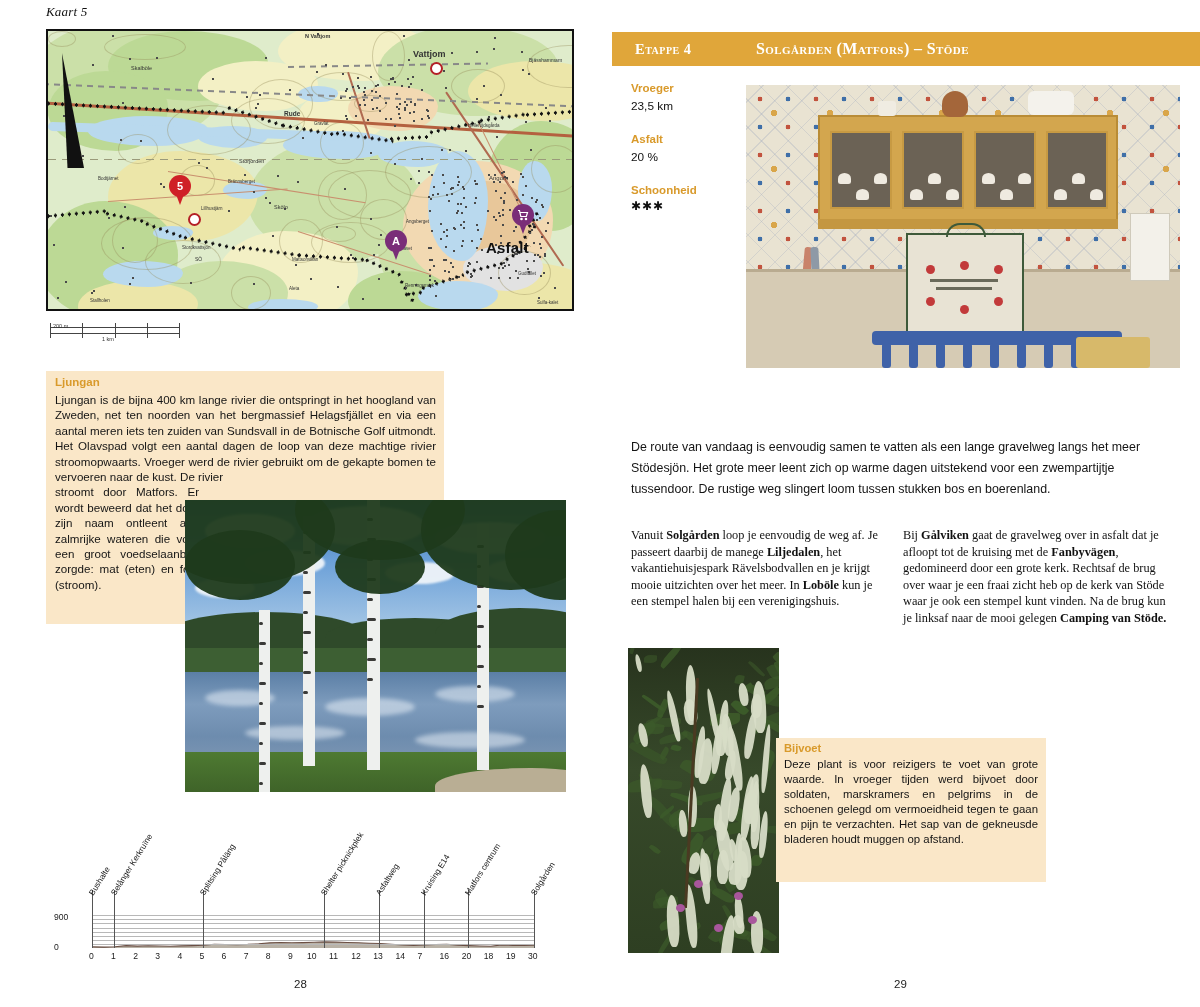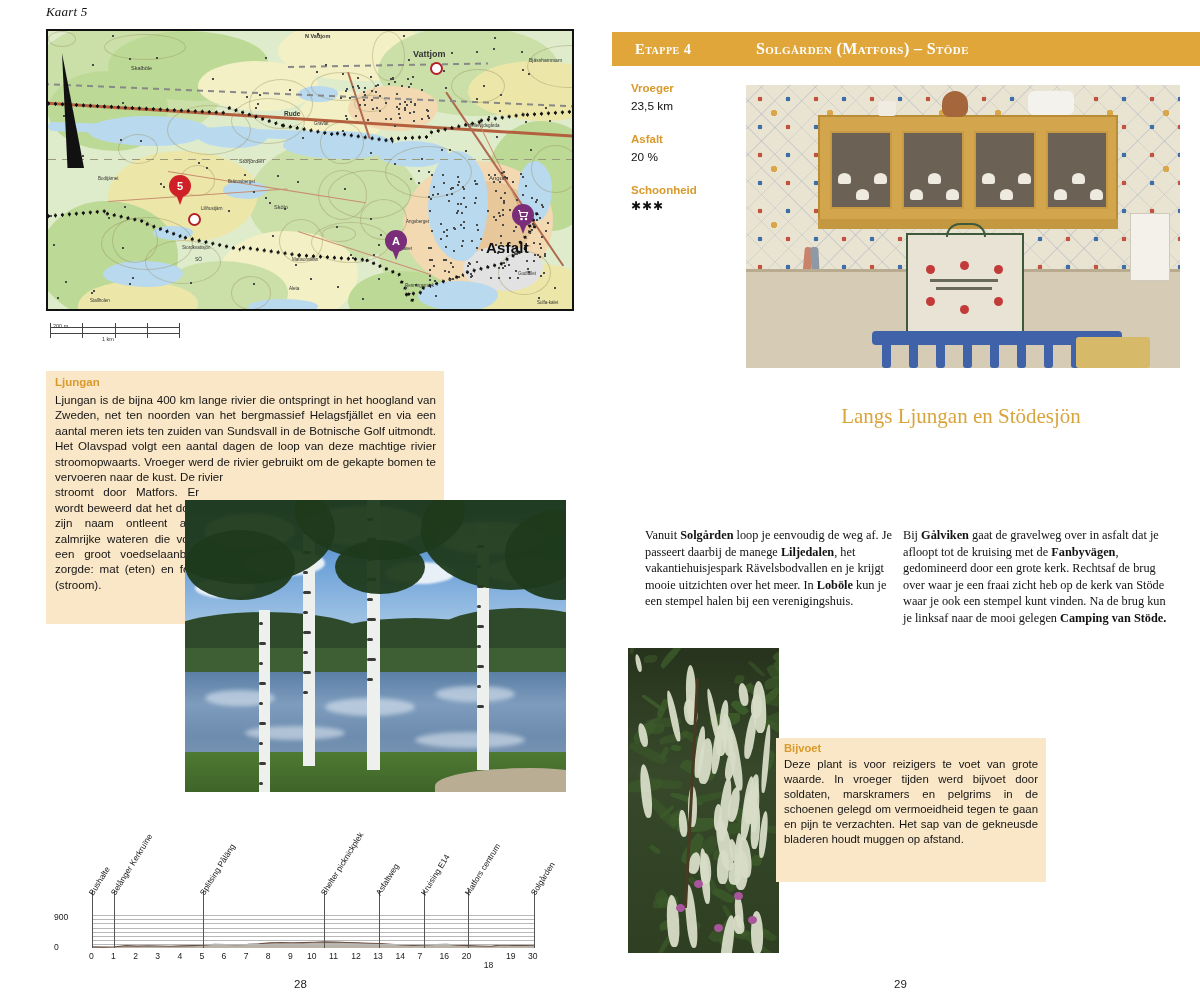--- a/index.html
+++ b/index.html
@@ -205,21 +205,21 @@
   #intro-text{
     left:31px;top:437px;width:550px;
     font-family:"Liberation Sans",sans-serif;
     font-size:12.4px;line-height:21px;color:#141414;
   }
 
   .col-text{
     position:absolute;font-family:"Liberation Serif",serif;
     font-size:12.3px;line-height:16.6px;color:#111;
   }
-  #col-left{left:31px;top:527px;width:248px;margin-left:14px;}
+  #col-left{left:31px;top:527px;width:248px;}
   #col-right{left:303px;top:527px;width:272px;}
 
   
   #plant-photo{
     left:28px;top:648px;width:151px;height:305px;overflow:hidden;background:#2c3b22;
   }
   .leafy{position:absolute;background:#3c5a2a;border-radius:50% 10% 50% 10%;}
   .flwr{position:absolute;background:#d7dcc6;border-radius:50% 50% 40% 40%;opacity:.95;}
   .thistle{position:absolute;background:#a8569c;border-radius:50%;}
 
@@ -836,21 +836,21 @@
         <div class="xtick" style="left:225.8px;top:125px;">8</div>
         <div class="xtick" style="left:247.9px;top:125px;">9</div>
         <div class="xtick" style="left:267px;top:125px;">10</div>
         <div class="xtick" style="left:289.1px;top:125px;">11</div>
         <div class="xtick" style="left:311.2px;top:125px;">12</div>
         <div class="xtick" style="left:333.3px;top:125px;">13</div>
         <div class="xtick" style="left:355.4px;top:125px;">14</div>
         <div class="xtick" style="left:377.5px;top:125px;">7</div>
         <div class="xtick" style="left:399.6px;top:125px;">16</div>
         <div class="xtick" style="left:421.7px;top:125px;">20</div>
-        <div class="xtick" style="left:443.8px;top:125px;margin-top:9px;">18</div>
+        <div class="xtick" style="left:443.8px;top:125px;">18</div>
         <div class="xtick" style="left:465.9px;top:125px;">19</div>
         <div class="xtick" style="left:488px;top:125px;">30</div>
         <div class="vmark" style="left:52px;top:64px;height:58px;"></div>
         <div class="elev-label" style="left:55px;top:62px;">Bushalte</div>
         <div class="vmark" style="left:74.1px;top:64px;height:58px;"></div>
         <div class="elev-label" style="left:77.1px;top:62px;">Selånger Kerkruïne</div>
         <div class="vmark" style="left:162.5px;top:64px;height:58px;"></div>
         <div class="elev-label" style="left:165.5px;top:62px;">Splitsing Påläng</div>
         <div class="vmark" style="left:284.05px;top:64px;height:58px;"></div>
         <div class="elev-label" style="left:287.05px;top:62px;">Shelter picknickplek</div>
@@ -933,22 +933,22 @@
         <div class="bedslat" style="left:217px;top:258px;width:9px;height:25px;"></div>
         <div class="bedslat" style="left:244px;top:258px;width:9px;height:25px;"></div>
         <div class="bedslat" style="left:271px;top:258px;width:9px;height:25px;"></div>
         <div class="bedslat" style="left:298px;top:258px;width:9px;height:25px;"></div>
         <div class="bedslat" style="left:325px;top:258px;width:9px;height:25px;"></div>
         <div class="bedslat" style="left:352px;top:258px;width:9px;height:25px;"></div>
         <div class="chairw" style="left:330px;top:252px;width:74px;height:31px;"></div>
         <div style="position:absolute;left:384px;top:128px;width:38px;height:66px;background:#f3f1ea;border:1px solid #cfcabb;"></div>
       </div>
 
-    <div class="abs" id="section-title">Langs Ljungan en Stödesjön</div>
-
+
+    <div class="abs" id="intro-text">De route van vandaag is eenvoudig samen te vatten als een lange gravelweg langs het meer Stödesjön. Het grote meer leent zich op warme dagen uitstekend voor een zwempartijtje tussendoor. De rustige weg slingert loom tussen stukken bos en boerenland.</div>
 
     <div class="col-text" id="col-left"><span>Vanuit </span><span style="font-weight: 700;">Solgården</span><span> loop je eenvoudig de weg af. Je passeert daarbij de manege </span><span style="font-weight: 700;">Liljedalen</span><span>, het vakantiehuisjespark Rävelsbodvallen en je krijgt mooie uitzichten over het meer. In </span><span style="font-weight: 700;">Loböle</span><span> kun je  een stempel halen bij een verenigingshuis.</span></div>
     <div class="col-text" id="col-right"><span>Bij </span><span style="font-weight: 700;">Gålviken</span><span> gaat de gravelweg over in asfalt dat je afloopt tot de kruising met de </span><span style="font-weight: 700;">Fanbyvägen</span><span>, gedomineerd door een grote kerk. Rechtsaf de brug over waar je een fraai zicht heb op de kerk van Stöde waar je ook een stempel kunt vinden. Na de brug  kun je linksaf naar de mooi gelegen </span><span style="font-weight: 700;">Camping van Stöde.</span></div>
 
     <div class="abs" id="plant-photo">
         <div style="position:absolute;inset:0;background:linear-gradient(#27331d,#37492a 40%,#2e3f22);"></div>
         <div class="leafy" style="left:0px;top:0px;width:8px;height:4px;transform:rotate(-70deg);opacity:0.55;"></div>
         <div class="leafy" style="left:12.09209792123147px;top:53.48890442674019px;width:26.463991295606775px;height:4.0087687414452375px;transform:rotate(37.43941025884851deg);opacity:0.9339295252041666;"></div>
         <div class="leafy" style="left:127.16834767825276px;top:281.9225150242346px;width:22.063594548464607px;height:8.21090572810499px;transform:rotate(35.59563470086914deg);opacity:0.6639058290595131;"></div>
         <div class="leafy" style="left:23.48818256141385px;top:292.78418006965694px;width:29.796116391267788px;height:5.445740236167694px;transform:rotate(-56.85575291518035deg);opacity:0.7325790877614964;"></div>

